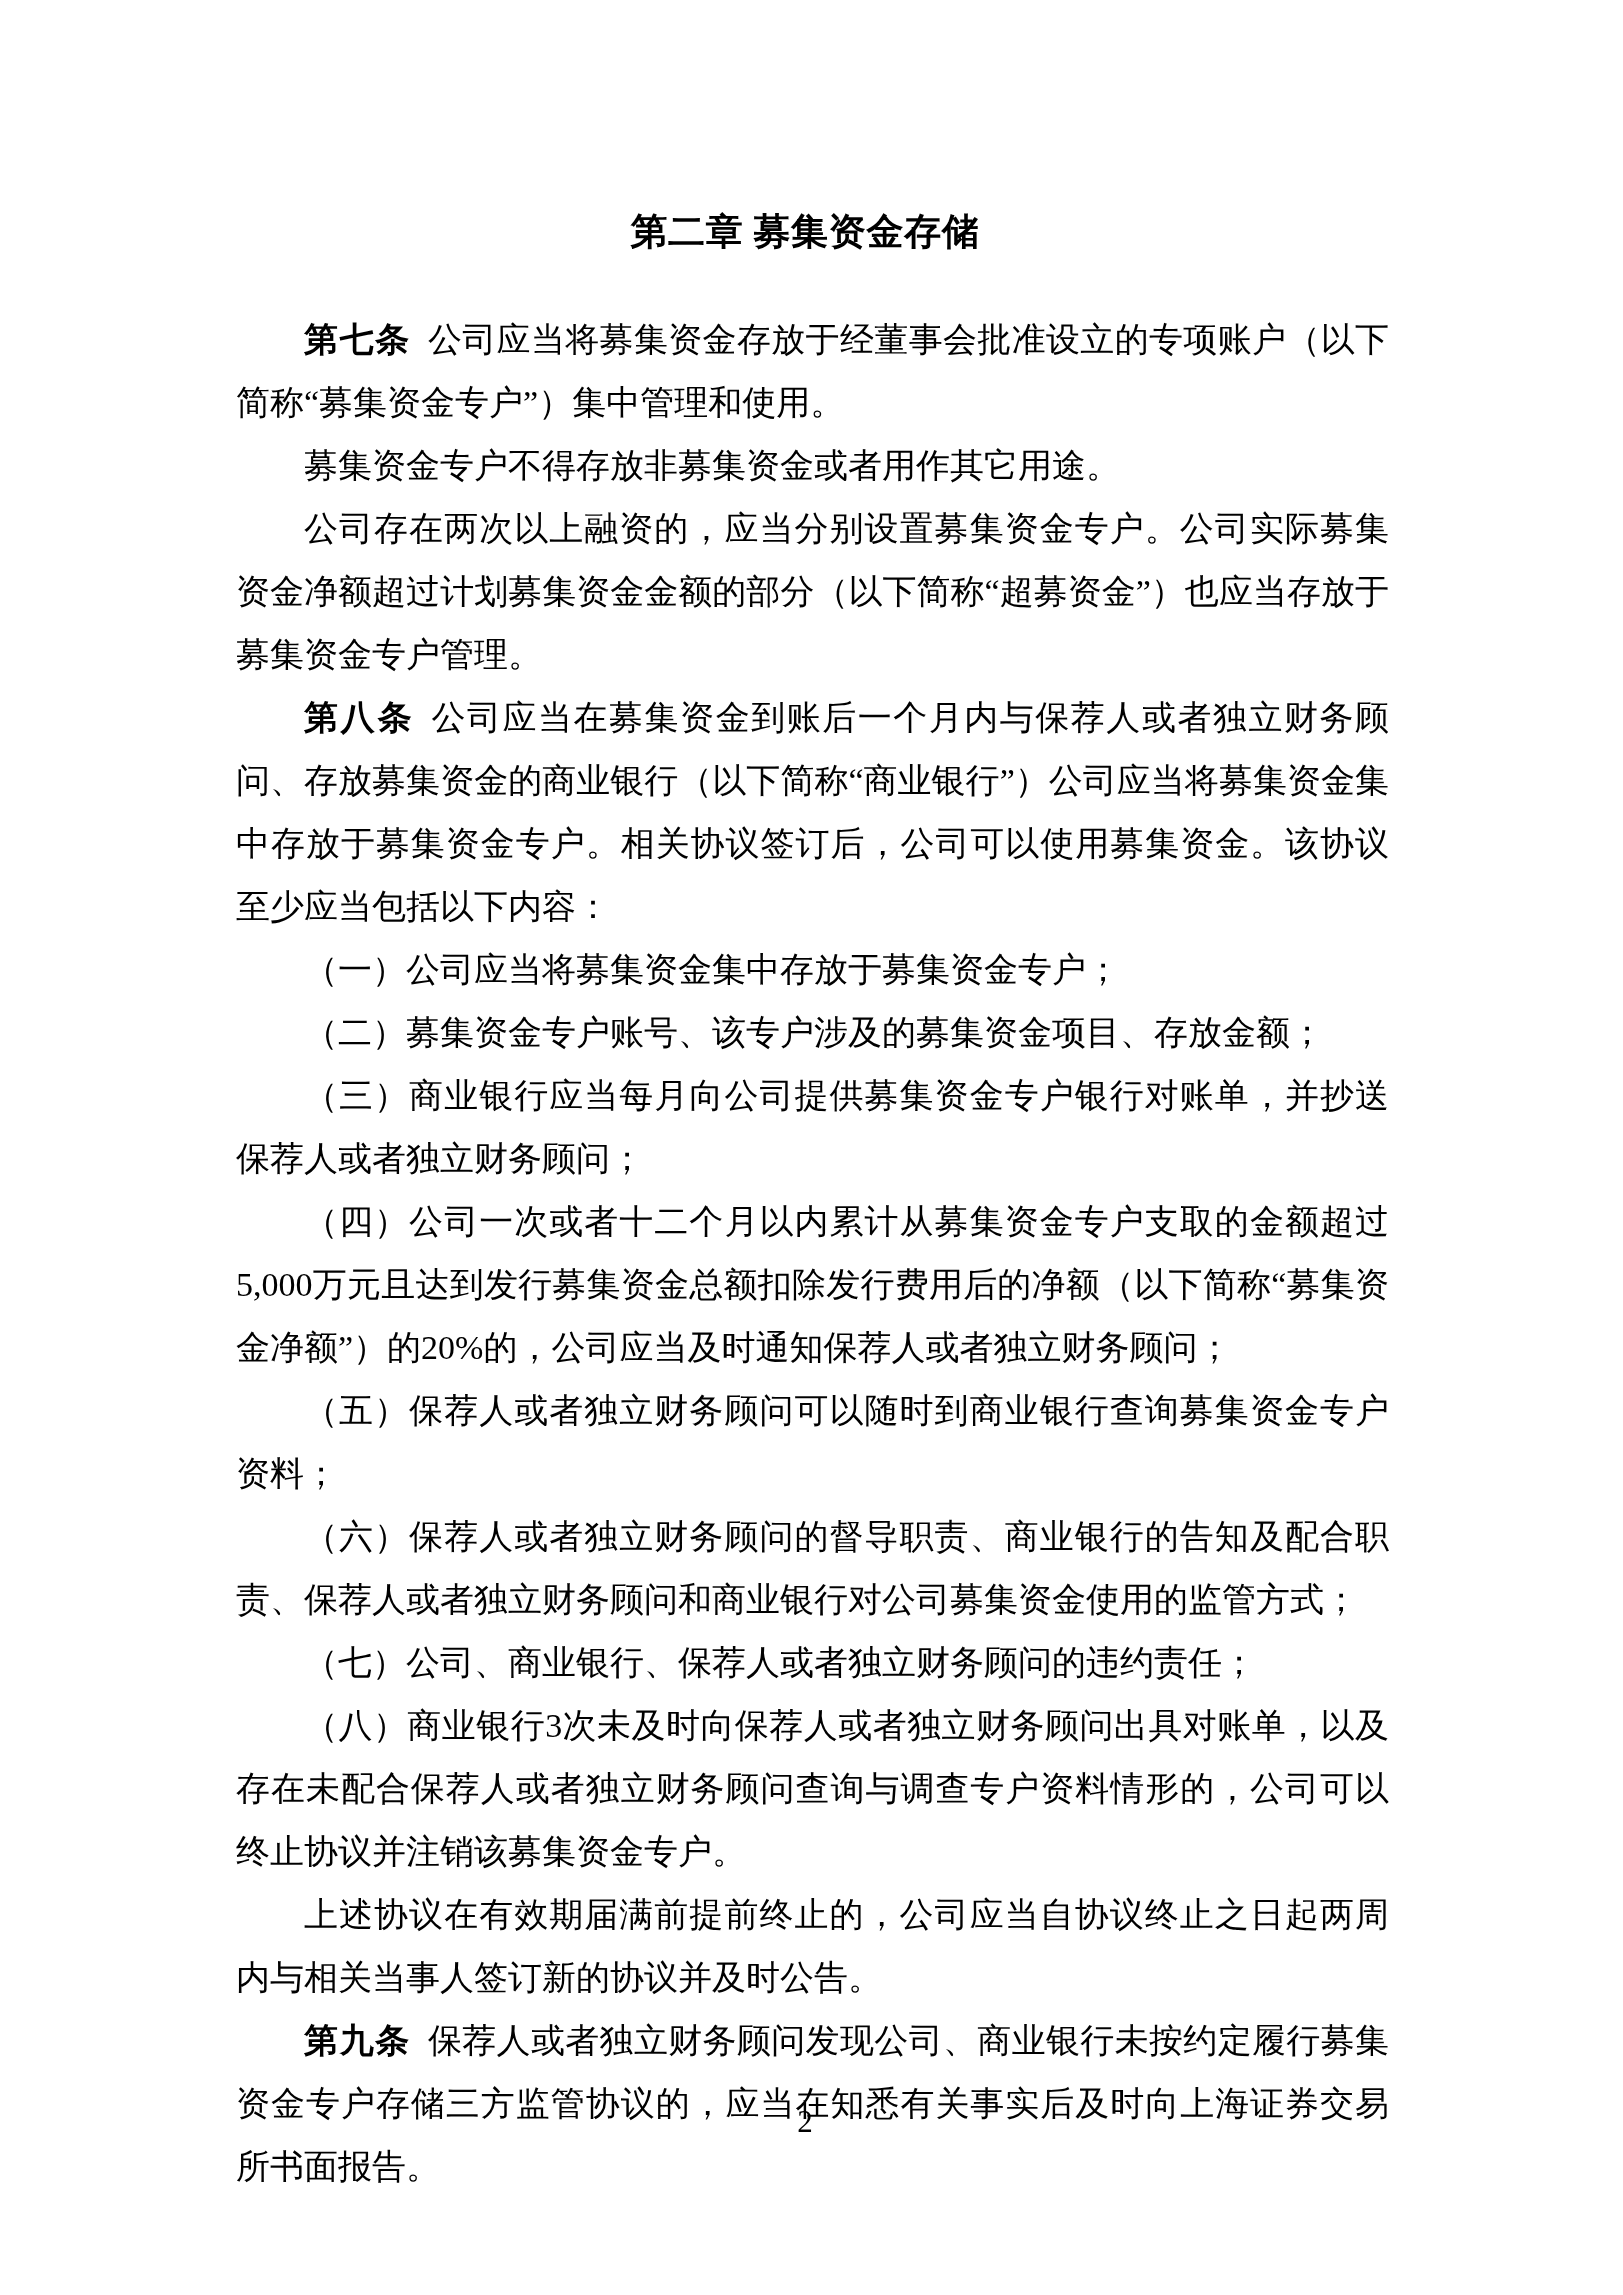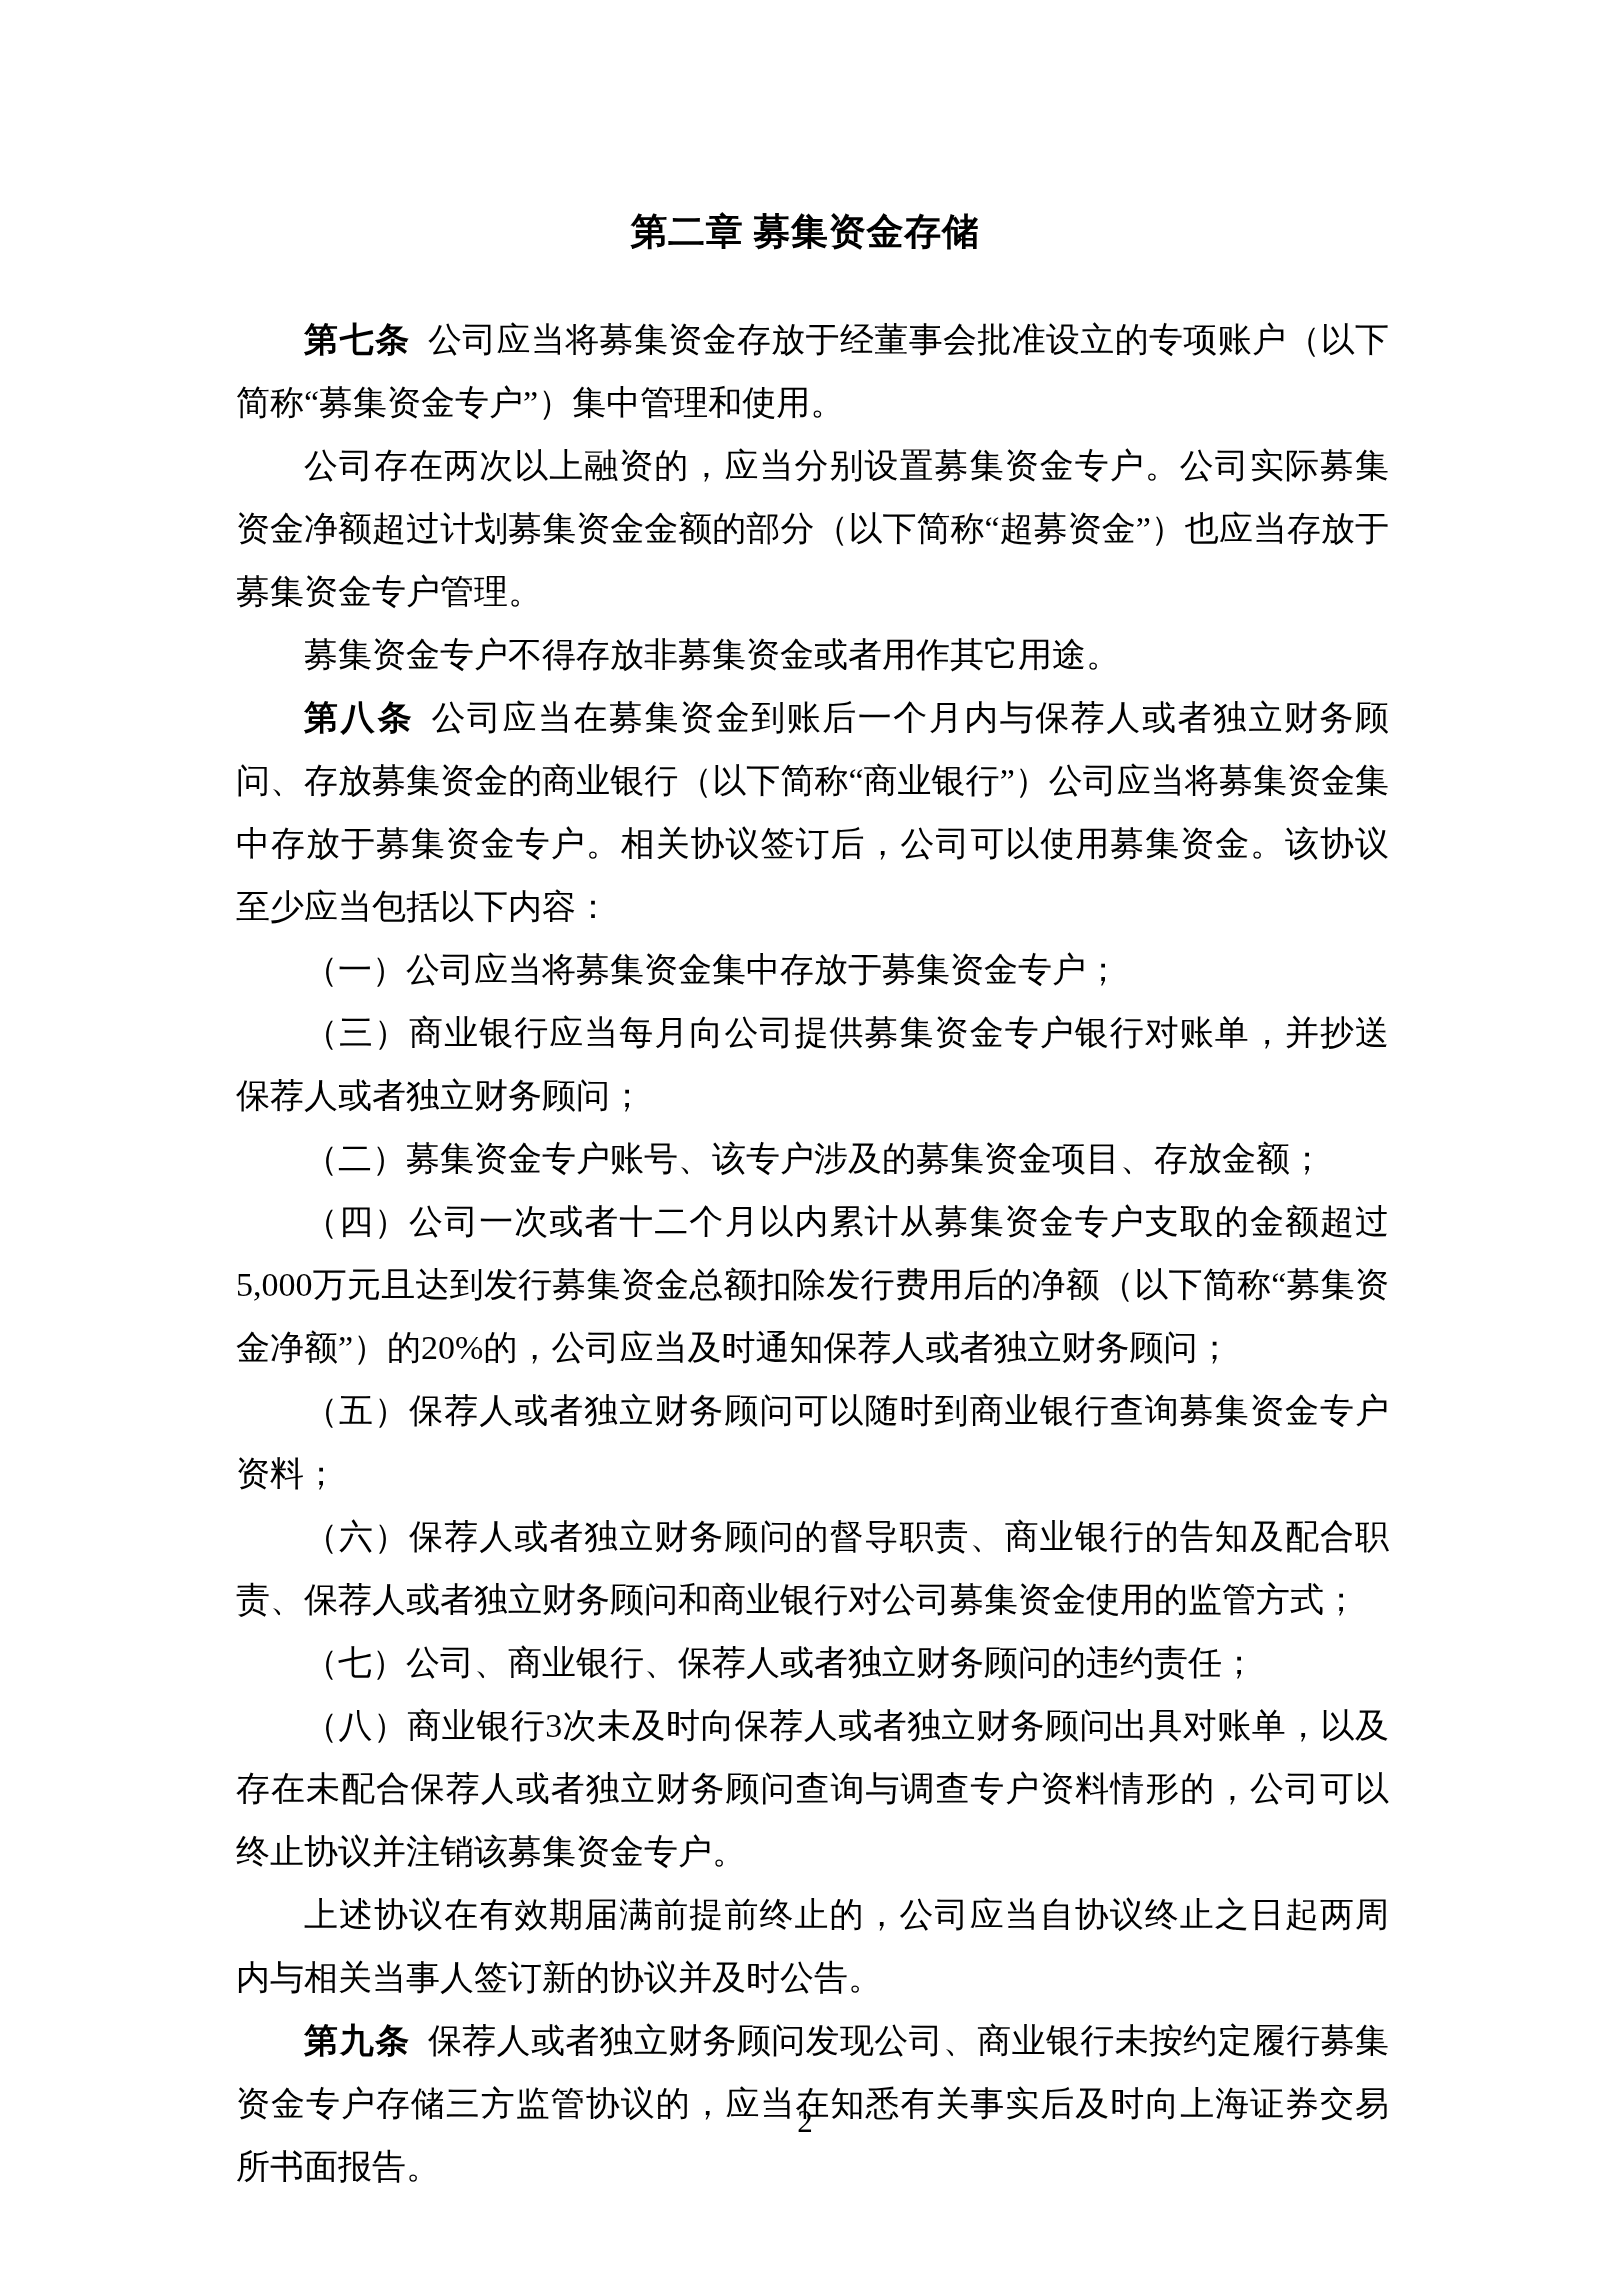--- a/index.html
+++ b/index.html
@@ -59,26 +59,26 @@
 </style>
 </head>
 <body>
 
 <div class="page">
   <h1 class="chapter-title">第二章  募集资金存储</h1>
 
   <div class="doc-body">
 
   <p class="para"><b class="clause-lead">第七条</b><span class="para-text">公司应当将募集资金存放于经董事会批准设立的专项账户（以下简称“募集资金专户”）集中管理和使用。</span></p>
+      <p class="para"><span class="para-text">募集资金专户不得存放非募集资金或者用作其它用途。</span></p>
       <p class="para"><span class="para-text">公司存在两次以上融资的，应当分别设置募集资金专户。公司实际募集资金净额超过计划募集资金金额的部分（以下简称“超募资金”）也应当存放于募集资金专户管理。</span></p>
-      <p class="para"><span class="para-text">募集资金专户不得存放非募集资金或者用作其它用途。</span></p>
       <p class="para"><b class="clause-lead">第八条</b><span class="para-text">公司应当在募集资金到账后一个月内与保荐人或者独立财务顾问、存放募集资金的商业银行（以下简称“商业银行”）公司应当将募集资金集中存放于募集资金专户。相关协议签订后，公司可以使用募集资金。该协议至少应当包括以下内容：</span></p>
       <p class="para"><span class="para-text">（一）公司应当将募集资金集中存放于募集资金专户；</span></p>
+      <p class="para"><span class="para-text">（二）募集资金专户账号、该专户涉及的募集资金项目、存放金额；</span></p>
       <p class="para"><span class="para-text">（三）商业银行应当每月向公司提供募集资金专户银行对账单，并抄送保荐人或者独立财务顾问；</span></p>
-      <p class="para"><span class="para-text">（二）募集资金专户账号、该专户涉及的募集资金项目、存放金额；</span></p>
       <p class="para"><span class="para-text">（四）公司一次或者十二个月以内累计从募集资金专户支取的金额超过5,000万元且达到发行募集资金总额扣除发行费用后的净额（以下简称“募集资金净额”）的20%的，公司应当及时通知保荐人或者独立财务顾问；</span></p>
       <p class="para"><span class="para-text">（五）保荐人或者独立财务顾问可以随时到商业银行查询募集资金专户资料；</span></p>
       <p class="para"><span class="para-text">（六）保荐人或者独立财务顾问的督导职责、商业银行的告知及配合职责、保荐人或者独立财务顾问和商业银行对公司募集资金使用的监管方式；</span></p>
       <p class="para"><span class="para-text">（七）公司、商业银行、保荐人或者独立财务顾问的违约责任；</span></p>
       <p class="para"><span class="para-text">（八）商业银行3次未及时向保荐人或者独立财务顾问出具对账单，以及存在未配合保荐人或者独立财务顾问查询与调查专户资料情形的，公司可以终止协议并注销该募集资金专户。</span></p>
       <p class="para"><span class="para-text">上述协议在有效期届满前提前终止的，公司应当自协议终止之日起两周内与相关当事人签订新的协议并及时公告。</span></p>
       <p class="para"><b class="clause-lead">第九条</b><span class="para-text">保荐人或者独立财务顾问发现公司、商业银行未按约定履行募集资金专户存储三方监管协议的，应当在知悉有关事实后及时向上海证券交易所书面报告。</span></p>
     </div>
 
   <div class="page-number">2</div>

